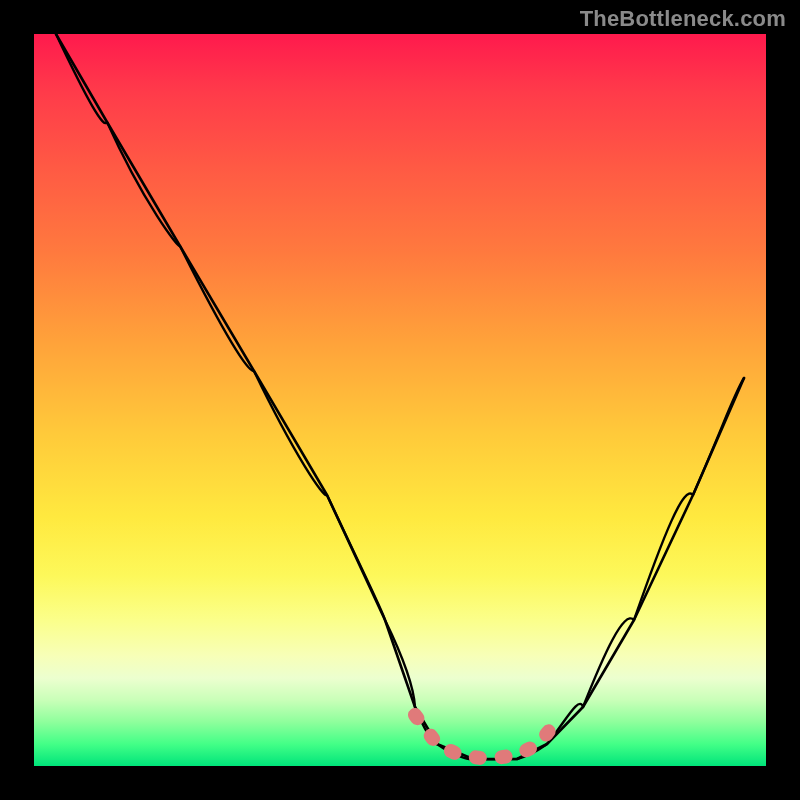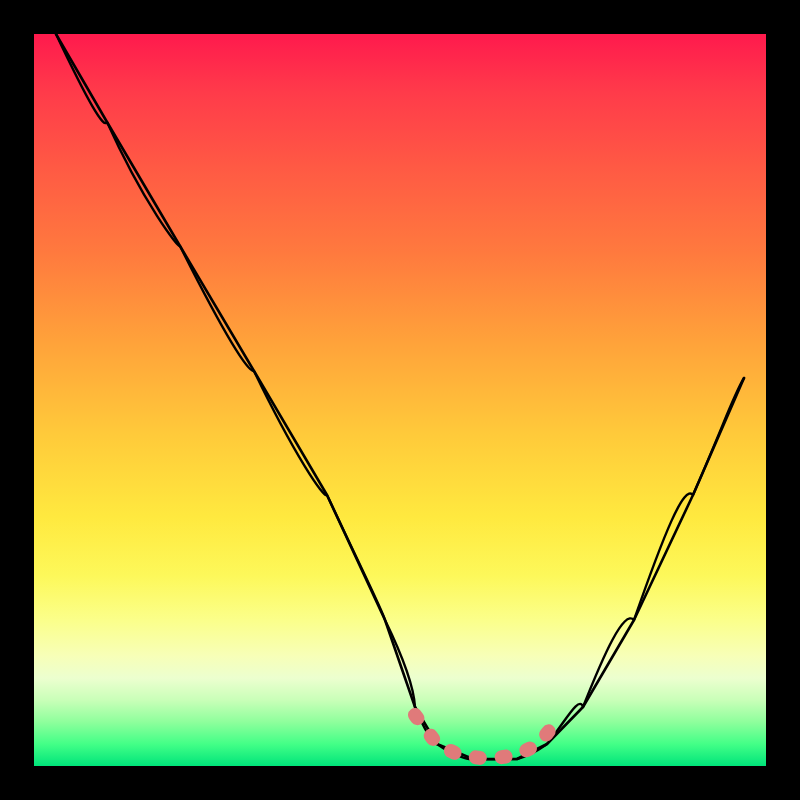--- a/index.html
+++ b/index.html
@@ -107,14 +107,15 @@
               381,681
               403,710
               425,721
               454,725
               483,721
               505,710
               527,681" fill="none" stroke="#e07a7a" stroke-width="14" stroke-linecap="round" stroke-linejoin="round" stroke-dasharray="4 22"></polyline>
     </svg>
   </div>
 
+  <div class="watermark">TheBottleneck.com</div>
 
 </div>
 
 </body></html>

